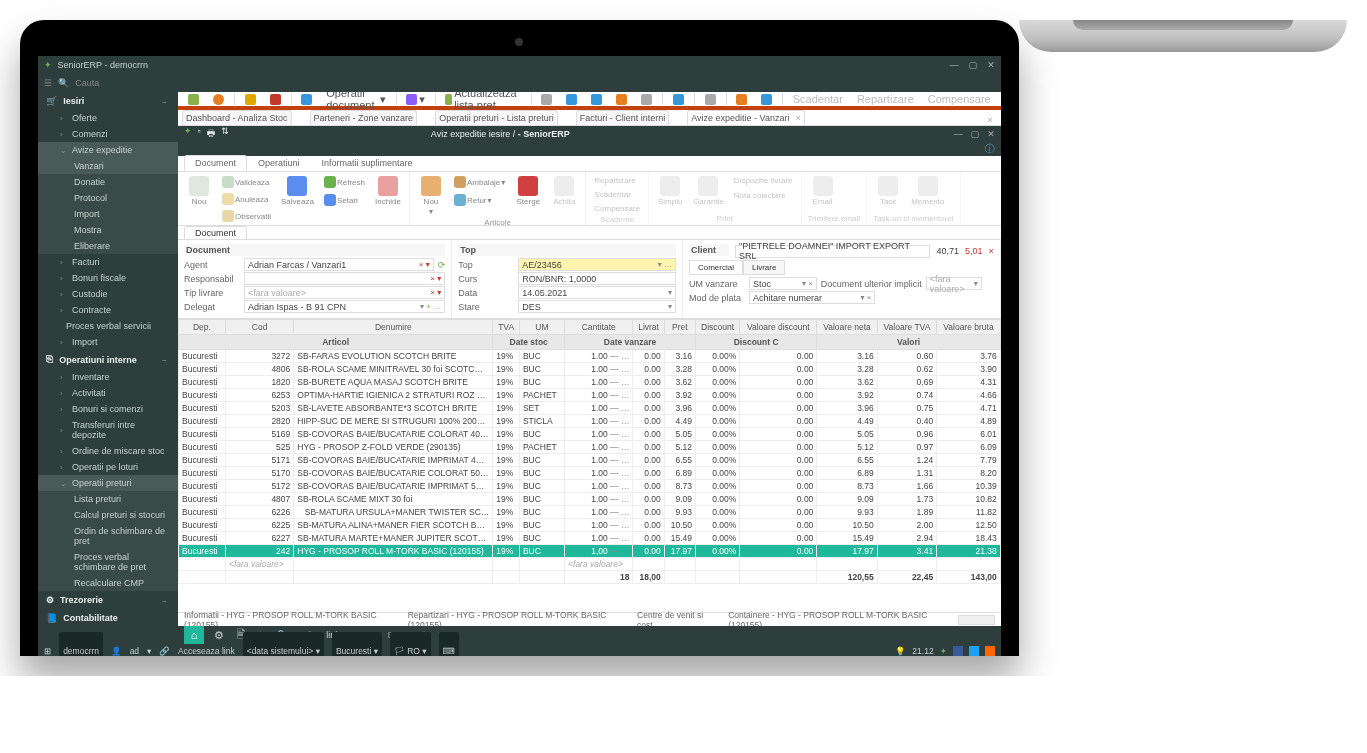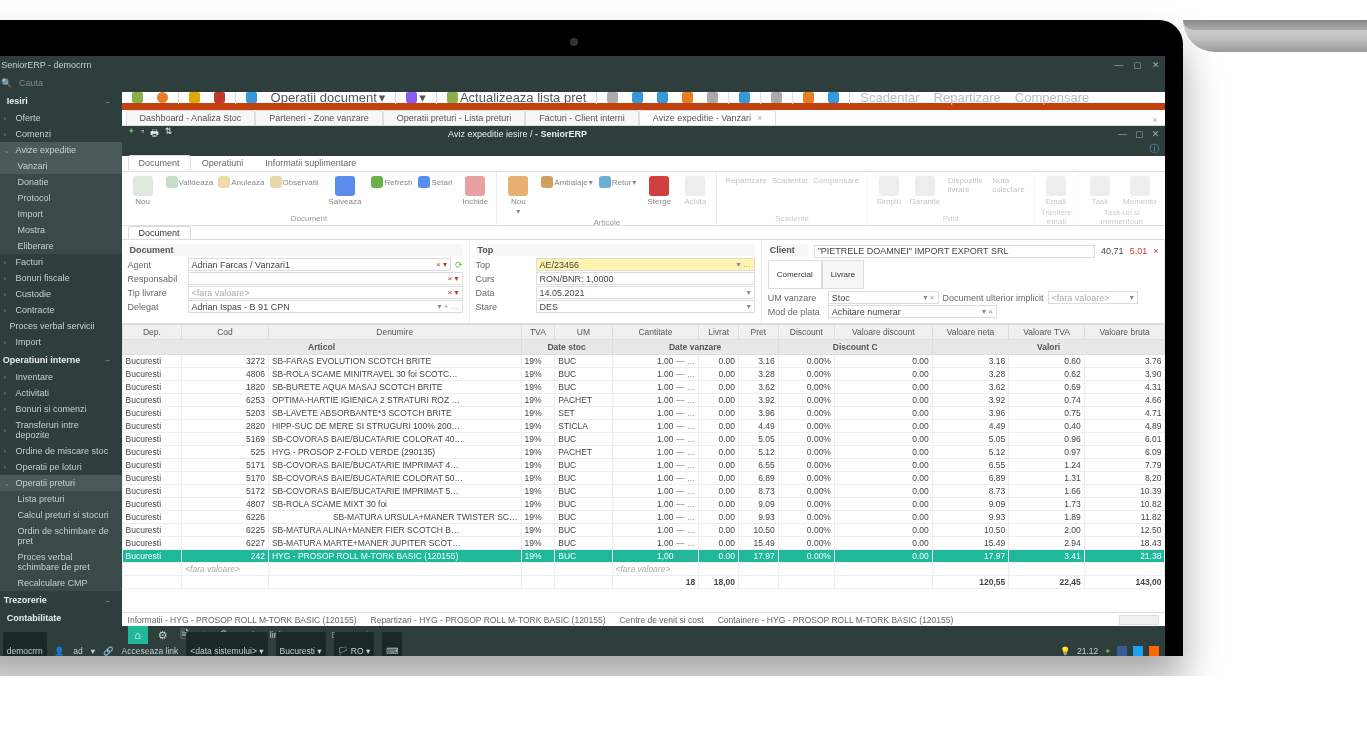--- a/index.html
+++ b/index.html
@@ -24,53 +24,53 @@
 .sidecat{display:flex;align-items:center;gap:6px;padding:4px 8px;font-weight:600;color:#e9eeed}
 .sideitem{padding:3px 8px 3px 22px;display:flex;align-items:center;gap:4px;cursor:pointer}
 .sideitem.lvl3{padding-left:36px}
 .sideitem.active{background:#4a5a58}
 .sideitem.sub{background:#3a4a48}
 .chev{width:8px;color:#888;font-size:8px}
 
 .main{flex:1;background:#f4f4f4;display:flex;flex-direction:column;overflow:hidden}
 
 
-.tbar{background:#fff;height:18px;border-bottom:7px solid #c2410c;display:flex;align-items:center;padding:0 6px;gap:6px;font-size:13px;color:#555}
+.tbar{background:#fff;height:18px;border-bottom:4px solid #c2410c;display:flex;align-items:center;padding:0 6px;gap:6px;font-size:11px;color:#555}
 .tbar .sep{width:1px;height:12px;background:#ddd}
 .tbar .btn{padding:1px 4px;cursor:pointer;display:flex;align-items:center;gap:2px}
 .ico{width:11px;height:11px;display:inline-block;background:#8ab04c;border-radius:2px}
 .ico.orange{background:#e67e22}
 .ico.blue{background:#3498db}
 .ico.red{background:#c0392b}
 .ico.grey{background:#aaa}
 
 
 .tabstrip{background:#fff;height:16px;display:flex;align-items:flex-end;padding:0 4px;border-bottom:1px solid #ddd;font-size:9px}
-.tab{padding:2px 13px;border:1px solid #ddd;border-bottom:none;background:#f7f7f7;margin-right:0;color:#555;cursor:pointer;border-radius:3px 3px 0 0}
+.tab{padding:2px 3px;border:1px solid #ddd;border-bottom:none;background:#f7f7f7;margin-right:18px;color:#555;cursor:pointer;border-radius:3px 3px 0 0}
 .tab.active{background:#fff}
 .tab .x{margin-left:6px;color:#aaa}
 
 
 .inner-title{background:#2d3e3c;color:#e9eeed;height:16px;display:flex;align-items:center;padding:0 6px;font-size:9px}
 .inner-title .wctrl{margin-left:auto;display:flex;gap:8px;color:#aaa}
 .inner-title .left-icons{display:flex;gap:6px;margin-right:10px}
 
 .ribtabs{background:#fff;height:16px;display:flex;align-items:flex-end;border-bottom:1px solid #ddd;padding:0 6px;font-size:9px}
 .ribtab{padding:2px 10px;border:1px solid transparent;cursor:pointer;color:#666}
 .ribtab.active{border:1px solid #ddd;border-bottom:1px solid #fff;background:#fff;border-radius:3px 3px 0 0}
 
 .ribbon{background:#fff;height:54px;display:flex;border-bottom:1px solid #ddd;font-size:8px;color:#888}
 .ribgroup{border-right:1px solid #eee;padding:2px 6px;display:flex;flex-direction:column;justify-content:space-between}
 .ribgroup .lbl{text-align:center;color:#999;font-size:8px}
 .ribgroup .ctrls{display:flex;gap:6px;align-items:flex-start;flex:1}
 .ribbtn{display:flex;flex-direction:column;align-items:center;gap:1px;padding:2px;cursor:pointer;min-width:30px}
 .ribbtn .ribico{width:20px;height:20px;background:#ddd;border-radius:3px}
 .ribbtn.small{flex-direction:row;min-width:0}
 .ribbtn.small .ribico{width:12px;height:12px}
-.ribstack{display:flex;flex-direction:row;gap:1px}
+.ribstack{display:flex;flex-direction:column;gap:1px}
 
 .subtabrow{background:#fff;height:14px;border-bottom:1px solid #ddd;display:flex;align-items:flex-end;padding:0 6px;font-size:9px}
 .subtab{padding:1px 10px;border:1px solid #ddd;border-bottom:none;background:#fff;border-radius:3px 3px 0 0;cursor:pointer}
 
 
 .form{display:flex;background:#fff;border-bottom:1px solid #ddd;font-size:9px}
 .formcol{padding:4px 6px;border-right:1px solid #eee}
 .formcol.c1{flex:1.2}
 .formcol.c2{flex:1}
 .formcol.c3{flex:1.4}
@@ -78,21 +78,21 @@
 .frow{display:flex;align-items:center;margin:1px 0;gap:4px}
 .flbl{width:56px;color:#666}
 .finput{flex:1;border:1px solid #ddd;padding:1px 3px;background:#fff;color:#444;height:13px;position:relative;display:flex;align-items:center}
 .finput.hl{background:#fff3b0}
 .finput .dd{margin-left:auto;color:#888;font-size:8px}
 .finput .xbtns{margin-left:auto;display:flex;gap:2px;color:#c0392b;font-size:8px}
 .right-top{display:flex;gap:6px;align-items:center}
 .right-top .val{color:#444}
 .right-top .red{color:#c0392b}
 .subtabs2{display:flex;gap:0;margin:2px 0}
-.subtabs2 .t{padding:9px 8px;border:1px solid #ddd;background:#f7f7f7;cursor:pointer;font-size:8px}
+.subtabs2 .t{padding:2px 8px;border:1px solid #ddd;background:#f7f7f7;cursor:pointer;font-size:8px}
 .subtabs2 .t.active{background:#fff}
 
 
 .gridwrap{flex:1;overflow:auto;background:#fff}
 table.grid{border-collapse:collapse;width:100%;font-size:8.5px}
 .grid th{background:#f0f0f0;border:1px solid #ddd;padding:2px 3px;font-weight:400;color:#555;position:sticky;top:0}
 .grid th.group{background:#e8e8e8;font-weight:600}
 .grid td{border:1px solid #eee;padding:1px 3px;color:#444;white-space:nowrap}
 .grid td.num{text-align:right}
 .grid tr.sel td{background:#1fb89a;color:#fff}

